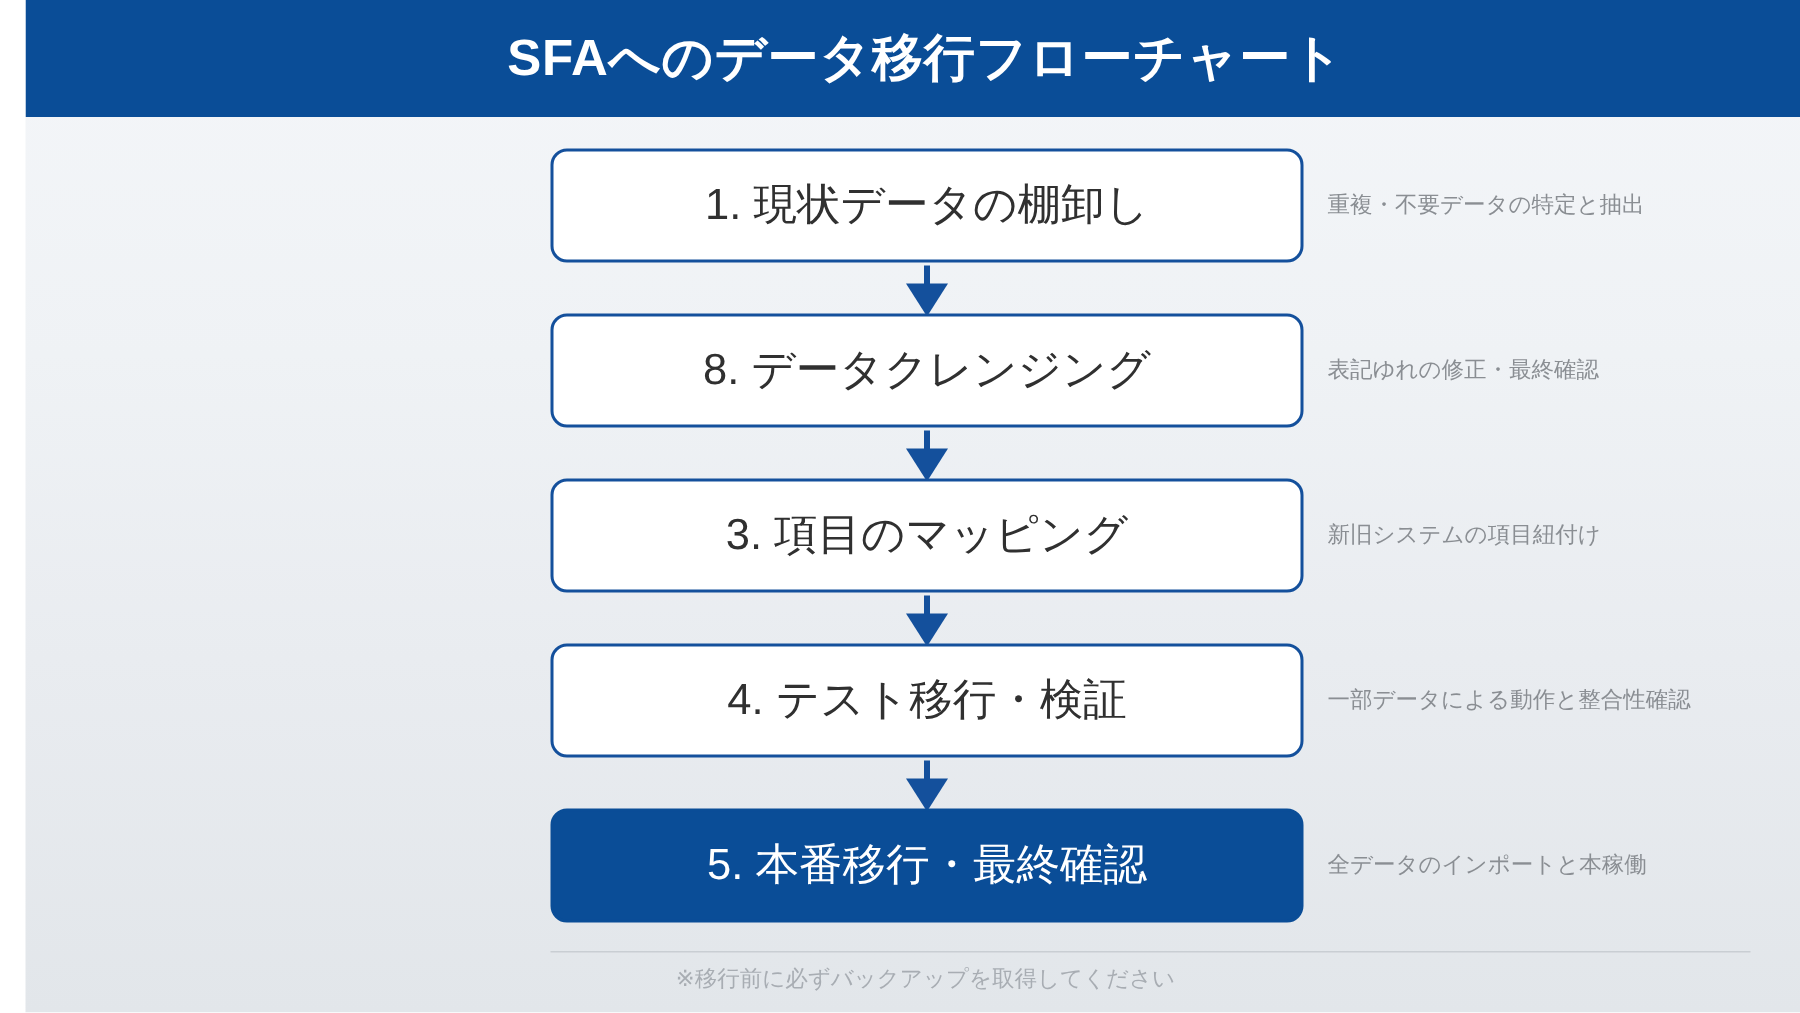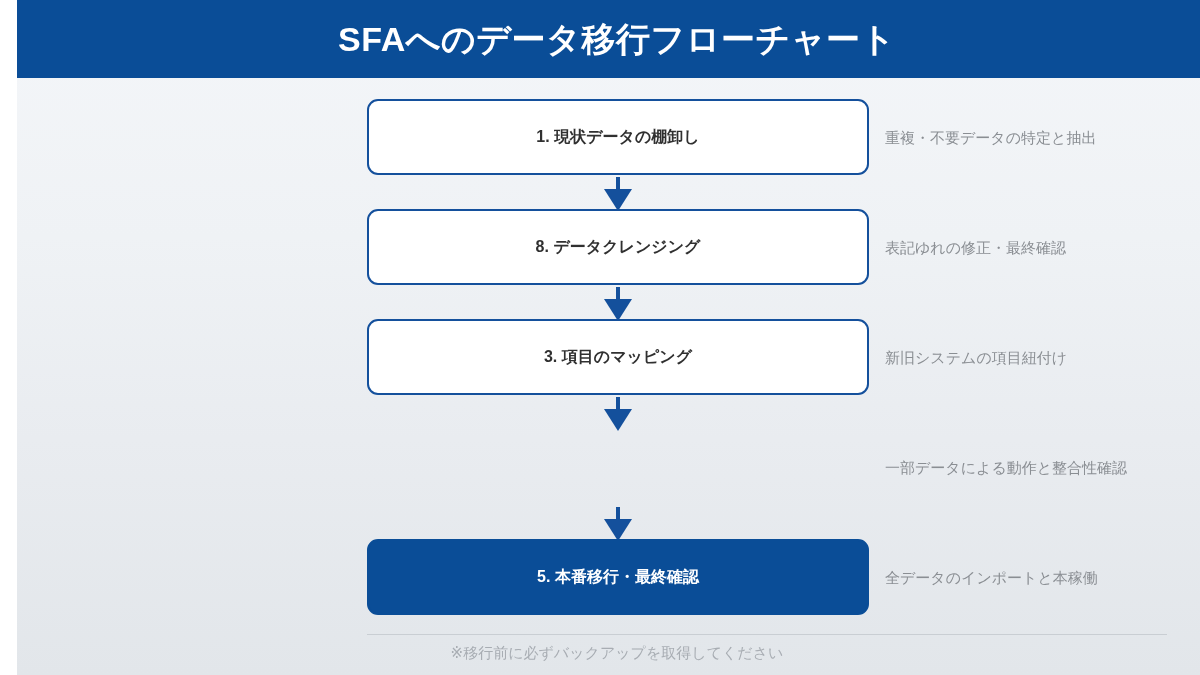--- a/index.html
+++ b/index.html
@@ -72,41 +72,42 @@
     border: 2px solid #14509c;
     display: flex;
     align-items: center;
     justify-content: center;
   }
   .step-box.final {
     background: #0a4d97;
     border-color: #0a4d97;
   }
   .step-label {
-    font-size: 16px;
-    font-weight: bold;
+    font-size: 29px;
+    font-weight: normal;
     color: #303030;
     line-height: 1;
     white-space: nowrap;
   }
   .step-box.final .step-label {
     color: #ffffff;
   }
 
   .step-note {
     position: absolute;
     left: 518px;
     top: 0;
     height: 76px;
     display: flex;
     align-items: center;
     font-size: 15px;
     color: #8a8e93;
     line-height: 1;
     white-space: nowrap;
+    font-family: Liberation Mono, monospace;
   }
 
   
   .connector {
     position: absolute;
     width: 28px;
     height: 34px;
     left: 587px;
   }
   .connector .stem {
@@ -190,20 +191,23 @@
       </div>
       <div class="step-note">新旧システムの項目紐付け</div>
     </div>
 
     <div class="connector" style="top:319px;">
       <div class="stem"></div>
       <div class="head"></div>
     </div>
 
     <div class="step-row" style="top:351px;">
+      <div class="step-box">
+        <span class="step-label">4. テスト移行・検証</span>
+      </div>
       <div class="step-note">一部データによる動作と整合性確認</div>
     </div>
 
     <div class="connector" style="top:429px;">
       <div class="stem"></div>
       <div class="head"></div>
     </div>
 
     <div class="step-row" style="top:461px;">
       <div class="step-box final">

